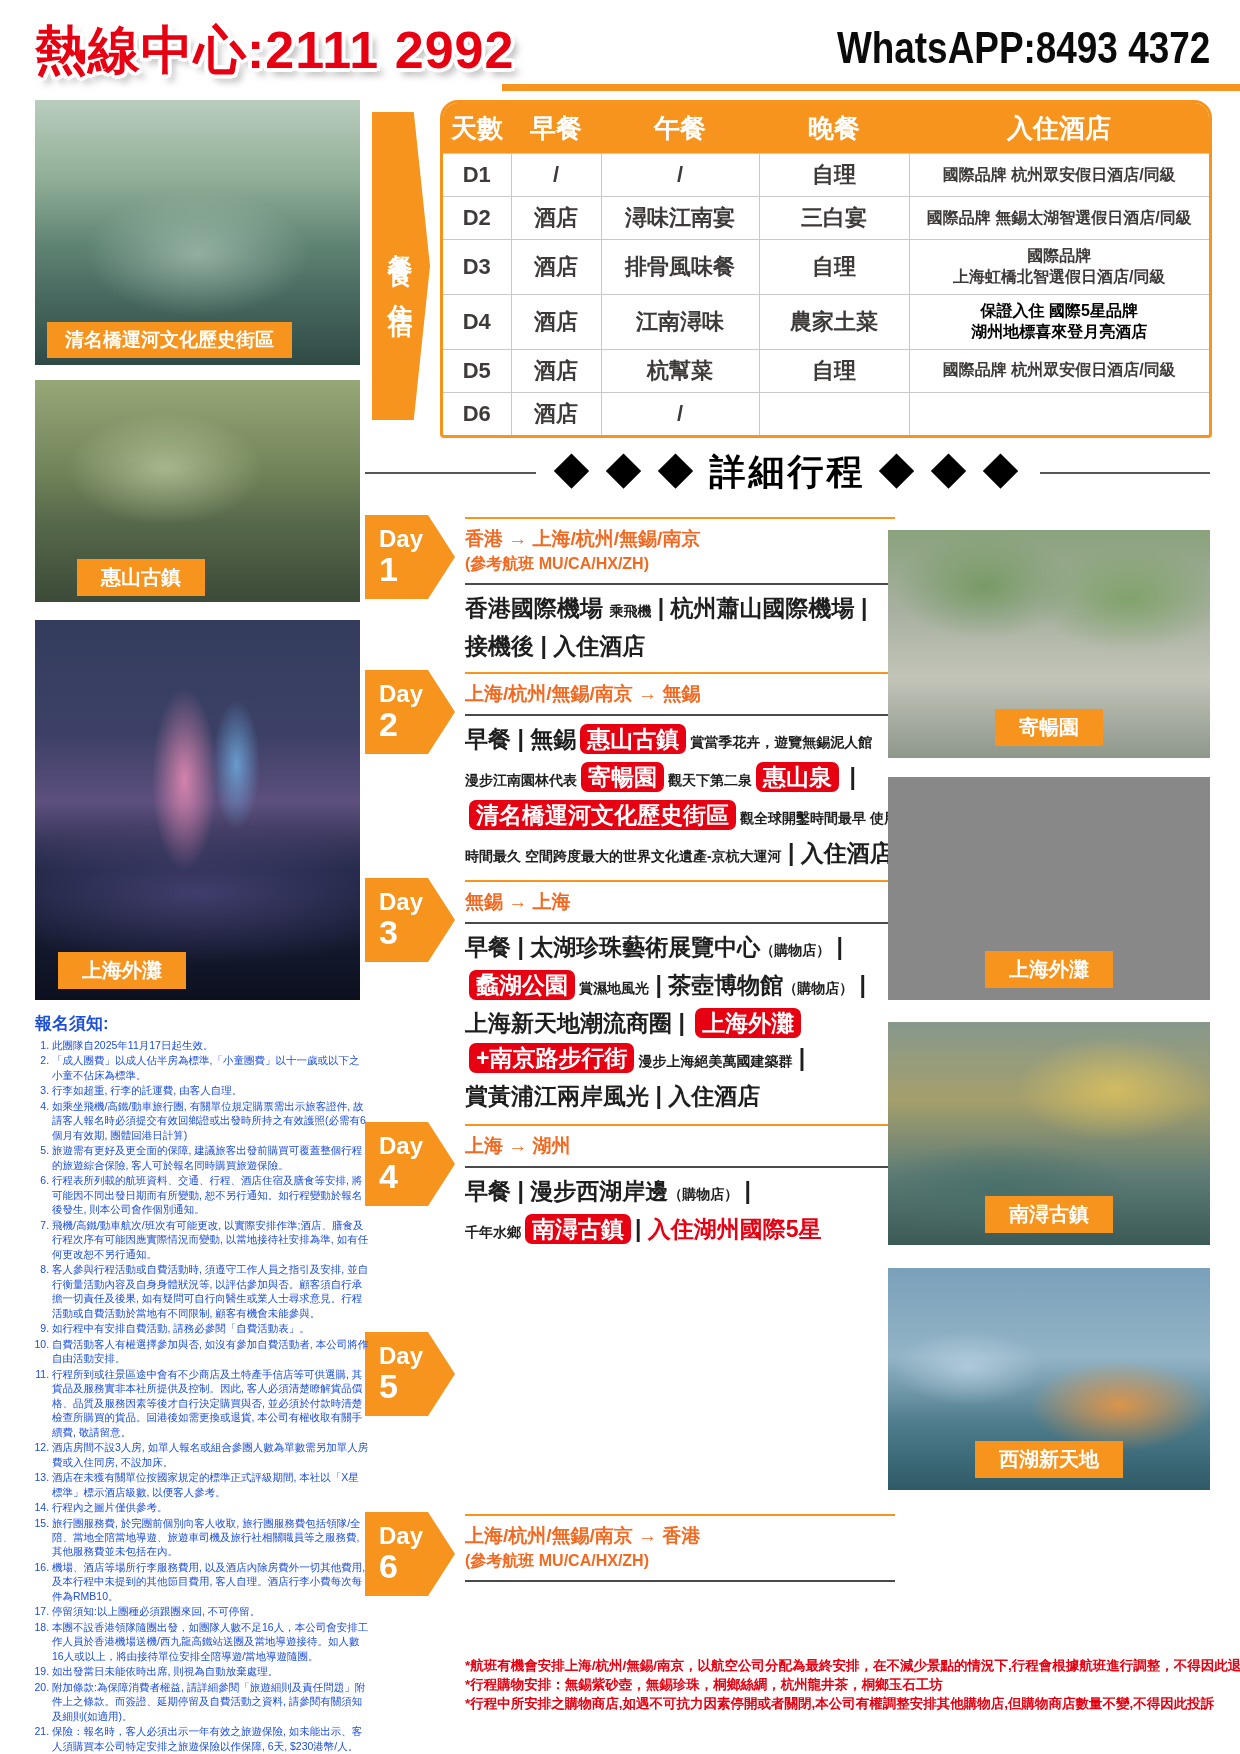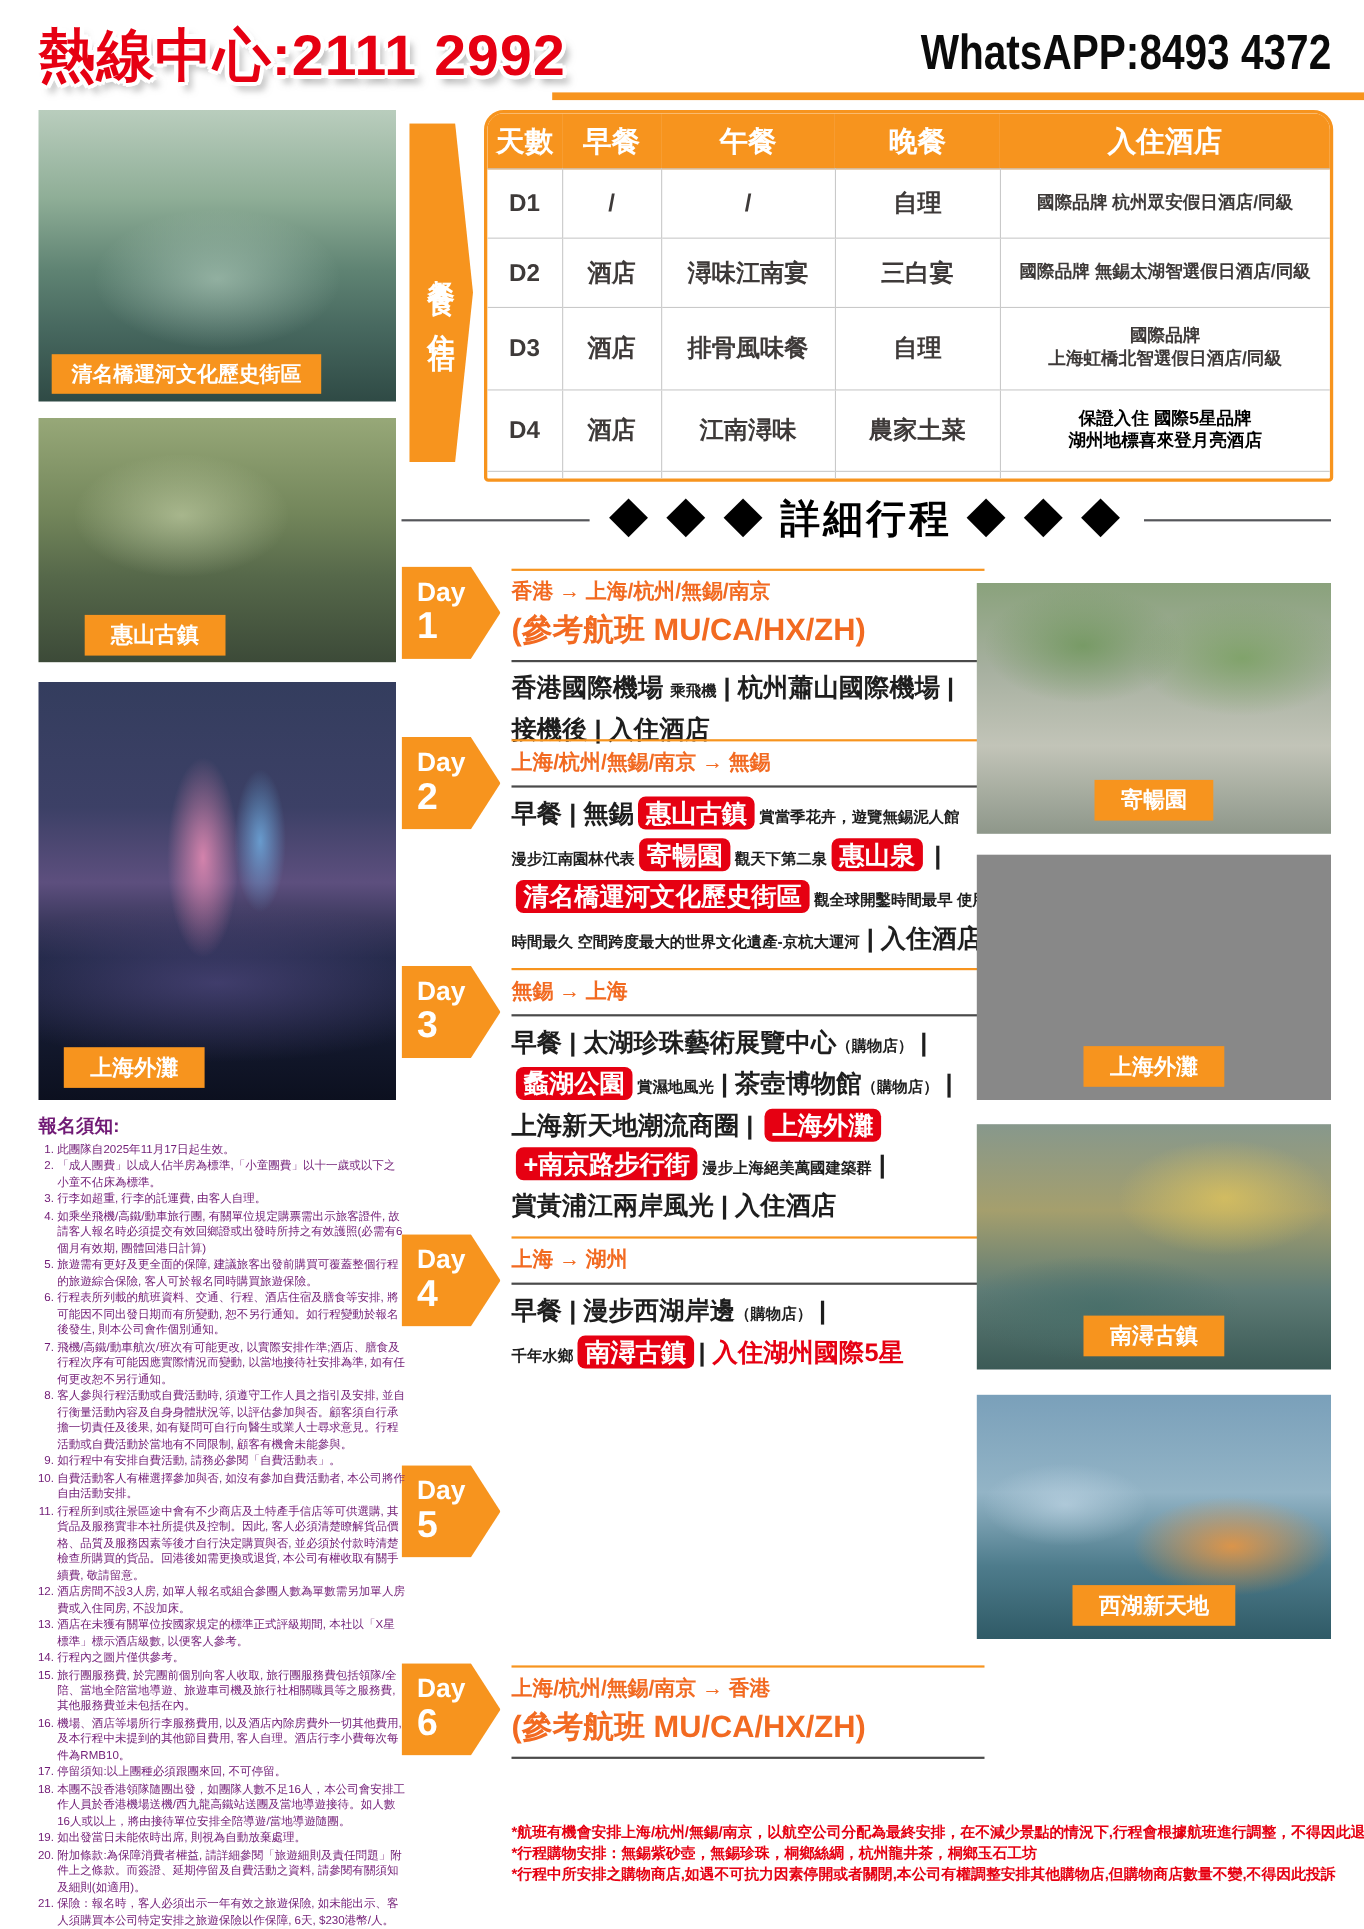--- a/index.html
+++ b/index.html
@@ -50,49 +50,49 @@
   
   .meal-banner{position:absolute;left:372px;top:112px;width:58px;height:308px;background:#F7941E;
     clip-path:polygon(0 0,72% 0,100% 50%,72% 100%,0 100%);
     display:flex;align-items:center;justify-content:center;}
   .meal-banner span{writing-mode:vertical-rl;color:#fff;font-size:25px;font-weight:700;letter-spacing:7px;}
   .meal-table-wrap{position:absolute;left:440px;top:100px;width:766px;height:332px;
     border:3px solid #F7941E;border-radius:18px 18px 4px 4px;overflow:hidden;background:#fff;}
   table.meal{width:100%;height:100%;border-collapse:collapse;table-layout:fixed;}
   table.meal th{background:#F7941E;color:#fff;font-size:26px;font-weight:700;height:50px;padding:0;}
   table.meal td{border-top:1px solid #c9c9c9;border-right:1px solid #c9c9c9;text-align:center;
-    vertical-align:middle;font-size:22px;font-weight:700;color:#3E3A39;padding:16px 3px;white-space:nowrap;}
+    vertical-align:middle;font-size:22px;font-weight:700;color:#3E3A39;padding:6px 3px;white-space:nowrap;}
   table.meal td:last-child{border-right:none;}
   table.meal td.c-hotel{font-size:16px;white-space:normal;line-height:1.3;}
   table.meal td.c-hotel.red{color:#000000;}
   
   .section-head{position:absolute;left:365px;top:448px;width:845px;display:flex;align-items:center;}
   .section-head .rule{flex:1;height:2px;background:#55565A;}
   .section-head .txt{margin:0 18px;font-size:36px;font-weight:900;color:#000;letter-spacing:3px;white-space:nowrap;}
   
   .day{position:absolute;left:365px;width:530px;}
   .day-badge{position:absolute;left:0;top:10px;width:90px;height:84px;background:#F7941E;
     clip-path:polygon(0 0,70% 0,100% 50%,70% 100%,0 100%);color:#fff;font-weight:800;
     display:flex;flex-direction:column;justify-content:center;padding-left:14px;box-sizing:border-box;}
   .day-badge .lbl{font-size:24px;line-height:1.05;}
   .day-badge .num{font-size:34px;line-height:1.1;}
   .day-content{margin-left:100px;width:430px;padding-top:12px;}
   .day-topline{height:2px;background:#F7941E;margin-bottom:8px;}
   .day-title{color:#F26A21;font-size:19px;font-weight:900;line-height:1.25;white-space:nowrap;}
-  .day-sub{color:#F26A21;font-size:28px;font-weight:800;margin-top:3px;white-space:nowrap;}
+  .day-sub{color:#F26A21;font-size:16px;font-weight:800;margin-top:3px;white-space:nowrap;}
   .day-underline{height:2px;background:#4A4A4A;margin:8px 0 6px;}
   .day-line{font-size:23px;font-weight:700;color:#1e1e1e;line-height:35px;white-space:nowrap;}
   .day-line .s{font-size:14px;font-weight:700;}
   .day-line .rb{background:#E60012;color:#fff;padding:2px 7px;border-radius:7px;margin:0 4px;font-weight:800;}
   .day-line .r{color:#E60012;}
   
   .footnotes{position:absolute;left:465px;top:1656px;width:750px;}
   .fn{color:#E60012;font-size:13.5px;font-weight:700;line-height:19px;white-space:nowrap;}
   
-  .notes{position:absolute;left:35px;top:1012px;width:334px;color:#701a75;}
+  .notes{position:absolute;left:35px;top:1012px;width:334px;color:#1d4ed8;}
   .notes-title{font-size:17px;font-weight:700;margin-bottom:3px;}
   .notes ol{margin:0;padding-left:17px;font-size:10.5px;line-height:1.38;font-weight:400;}
   .notes li{margin-bottom:1px;}
 </style>
 </head>
 <body>
 
 <div class="page">
 
   <div class="hotline">熱線中心:2111 2992</div>

